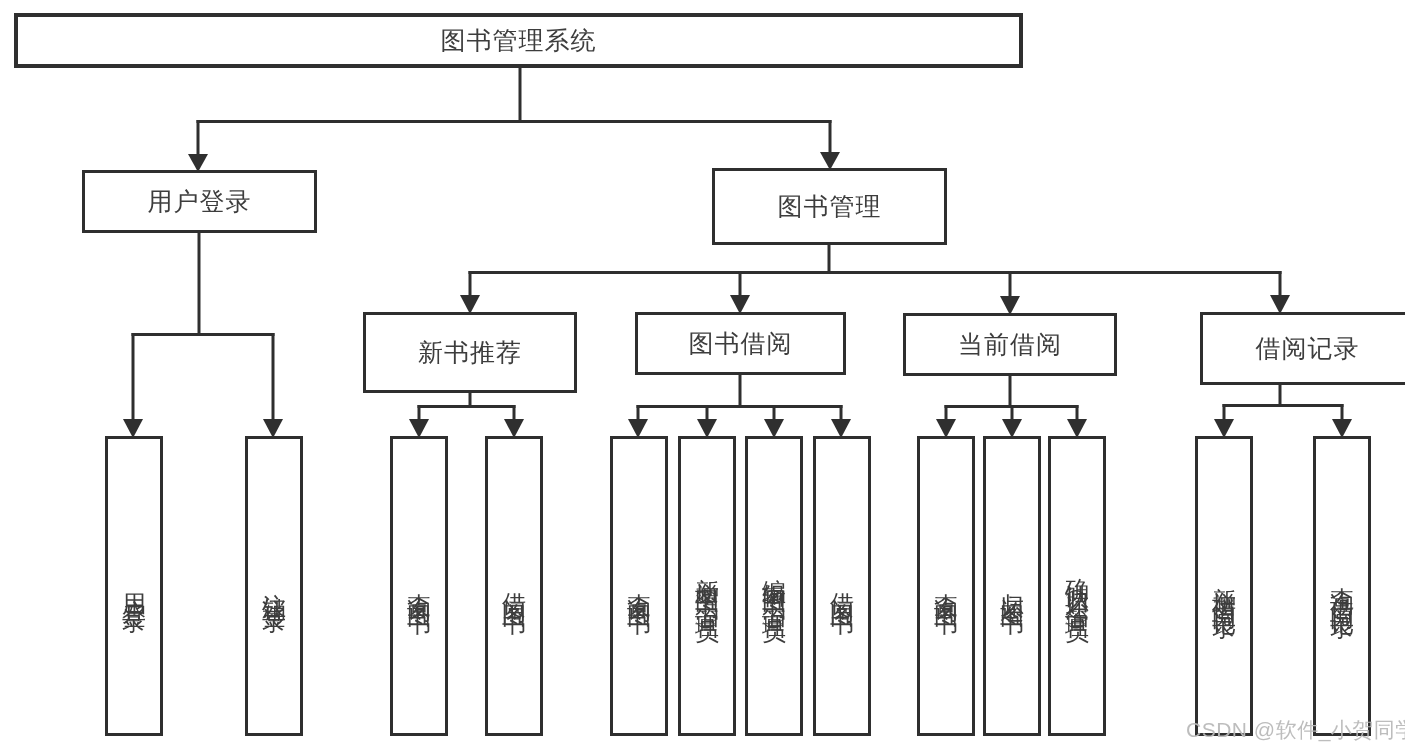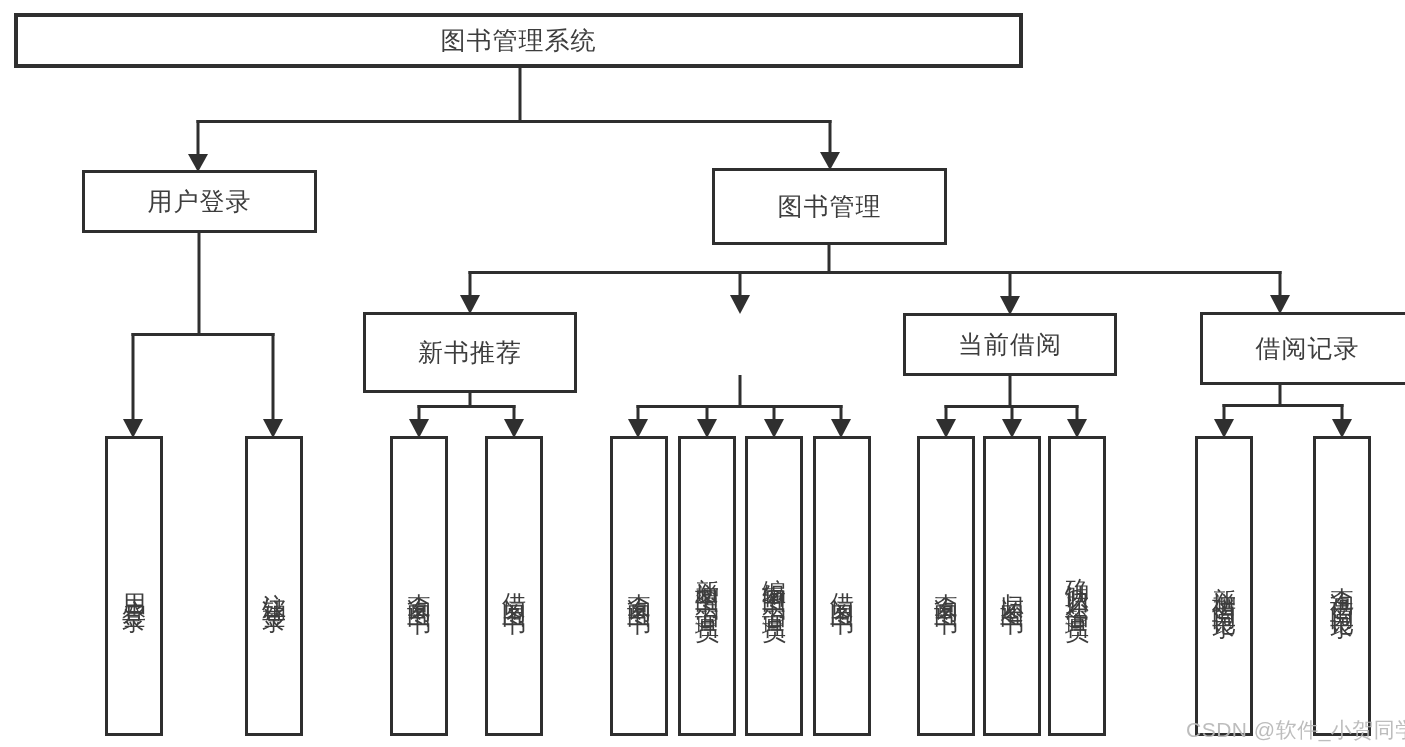--- a/index.html
+++ b/index.html
@@ -92,20 +92,21 @@
       <polygon points="1332,419 1352,419 1342,438" stroke="none"></polygon>
     </g>
   </svg>
 
   <div class="box rootbox" style="left:14px;top:13px;width:1009px;height:55px;">图书管理系统</div>
 
   <div class="box" style="left:82px;top:170px;width:235px;height:63px;">用户登录</div>
   <div class="box" style="left:712px;top:168px;width:235px;height:77px;">图书管理</div>
 
   <div class="box" style="left:363px;top:312px;width:214px;height:81px;">新书推荐</div>
+  <div class="box" style="left:635px;top:312px;width:211px;height:63px;">图书借阅</div>
   <div class="box" style="left:903px;top:313px;width:214px;height:63px;">当前借阅</div>
   <div class="box" style="left:1200px;top:312px;width:215px;height:73px;">借阅记录</div>
 
   <div class="box vbox" style="left:105px;top:436px;width:58px;height:300px;">用户登录</div>
   <div class="box vbox" style="left:245px;top:436px;width:58px;height:300px;">注销登录</div>
 
   <div class="box vbox" style="left:390px;top:436px;width:58px;height:300px;">查询图书</div>
   <div class="box vbox" style="left:485px;top:436px;width:58px;height:300px;">借阅图书</div>
 
   <div class="box vbox" style="left:610px;top:436px;width:58px;height:300px;">查询图书</div>

